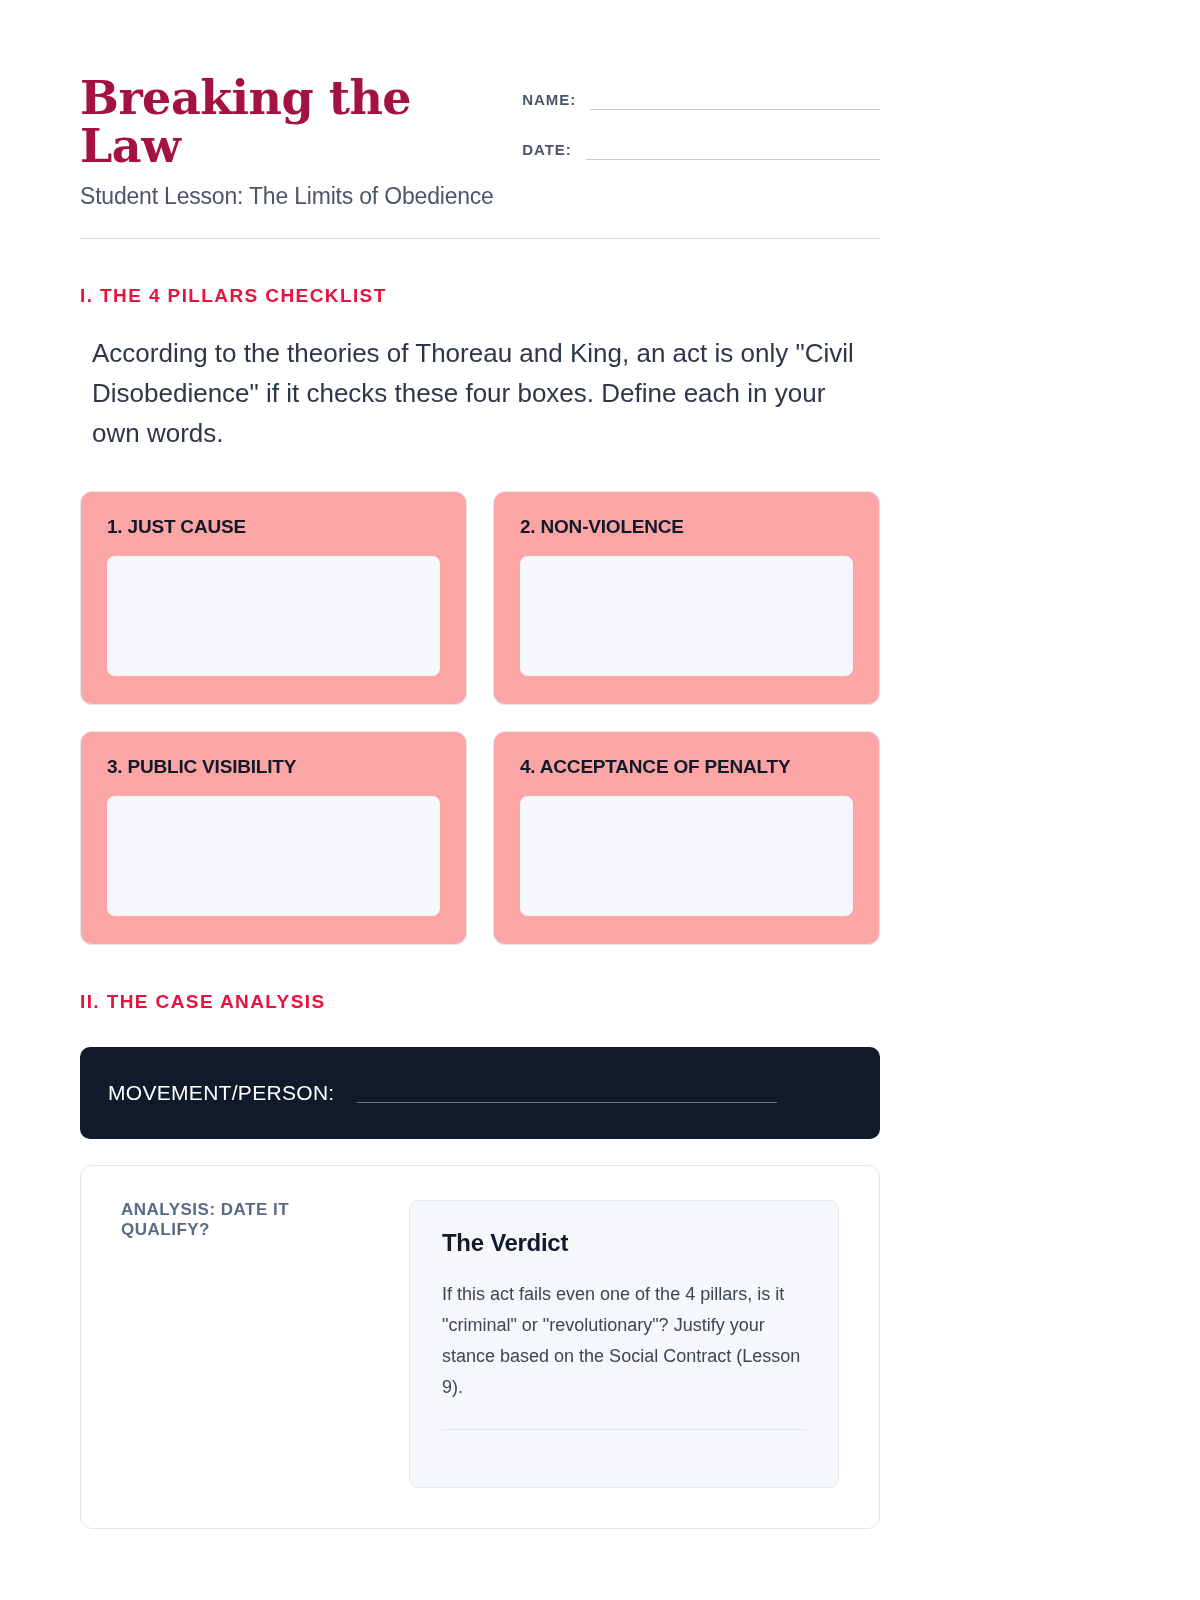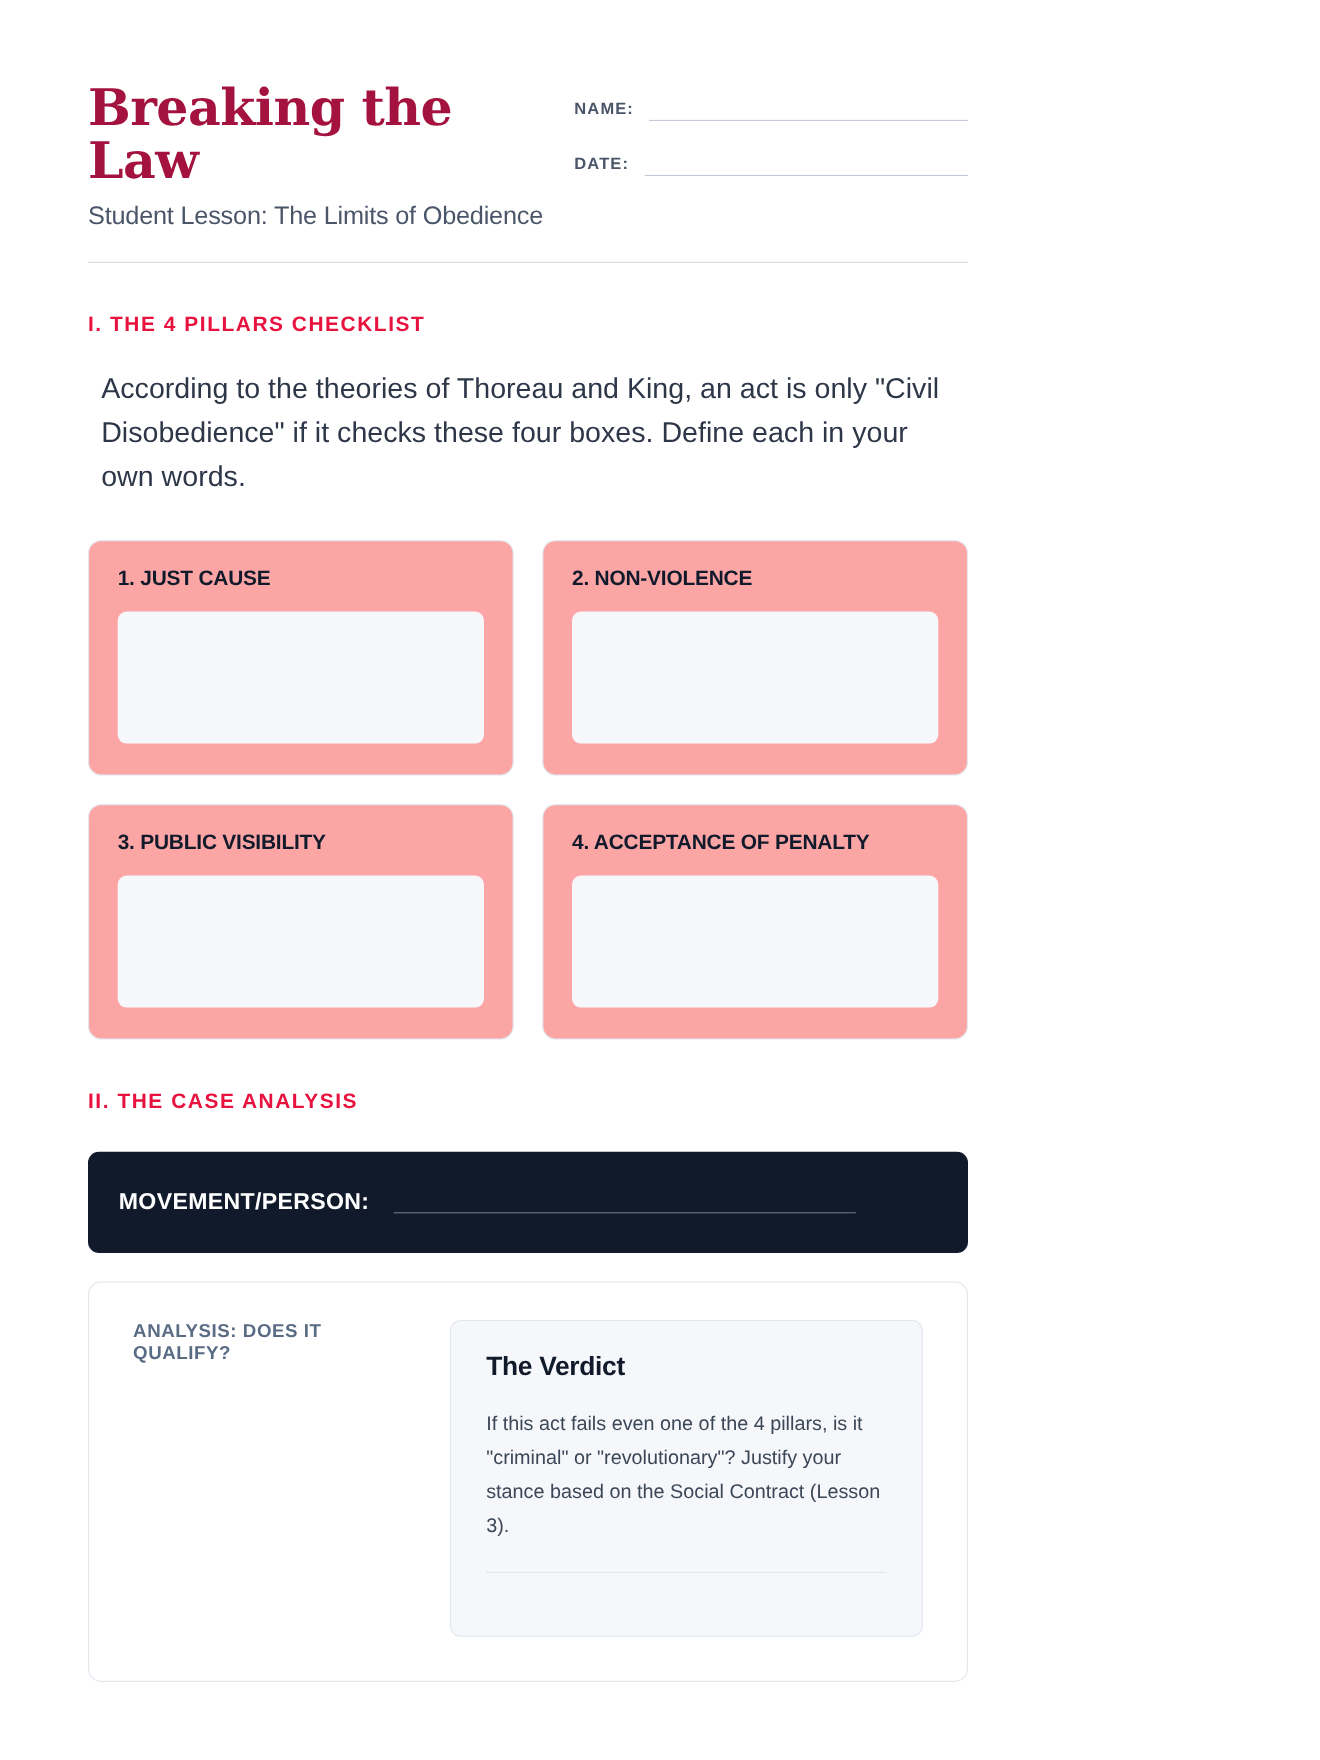--- a/index.html
+++ b/index.html
@@ -125,21 +125,21 @@
     background: #111a2b;
     border-radius: 10px;
     height: 92px;
     display: flex;
     align-items: center;
     padding: 0 28px;
   }
   .case-banner-label {
     color: #ffffff;
     font-size: 21px;
-    font-weight: 700;
+    font-weight: 400;
     letter-spacing: 0.3px;
     margin-right: 22px;
   }
   .case-banner-line {
     width: 420px;
     border-bottom: 1.5px solid #6b7488;
     height: 20px;
   }
 
   
@@ -241,24 +241,24 @@
   <div class="section">
     <h2 class="section-heading">II. THE CASE ANALYSIS</h2>
 
     <div class="case-banner">
       <span class="case-banner-label">MOVEMENT/PERSON:</span>
       <span class="case-banner-line"></span>
     </div>
 
     <div class="analysis-panel">
       <div class="analysis-left">
-        <h3 class="analysis-label">ANALYSIS: DOES IT QUALIFY?</h3>
+        <h3 class="analysis-label">ANALYSIS: DATE IT QUALIFY?</h3>
         <div class="analysis-writing-area"></div>
       </div>
       <div class="verdict-card">
         <h3 class="verdict-title">The Verdict</h3>
-        <p class="verdict-text">If this act fails even one of the 4 pillars, is it "criminal" or "revolutionary"? Justify your stance based on the Social Contract (Lesson 3).</p>
+        <p class="verdict-text">If this act fails even one of the 4 pillars, is it "criminal" or "revolutionary"? Justify your stance based on the Social Contract (Lesson 9).</p>
         <hr class="verdict-rule">
       </div>
     </div>
   </div>
 
 </div>
 
 </body></html>

